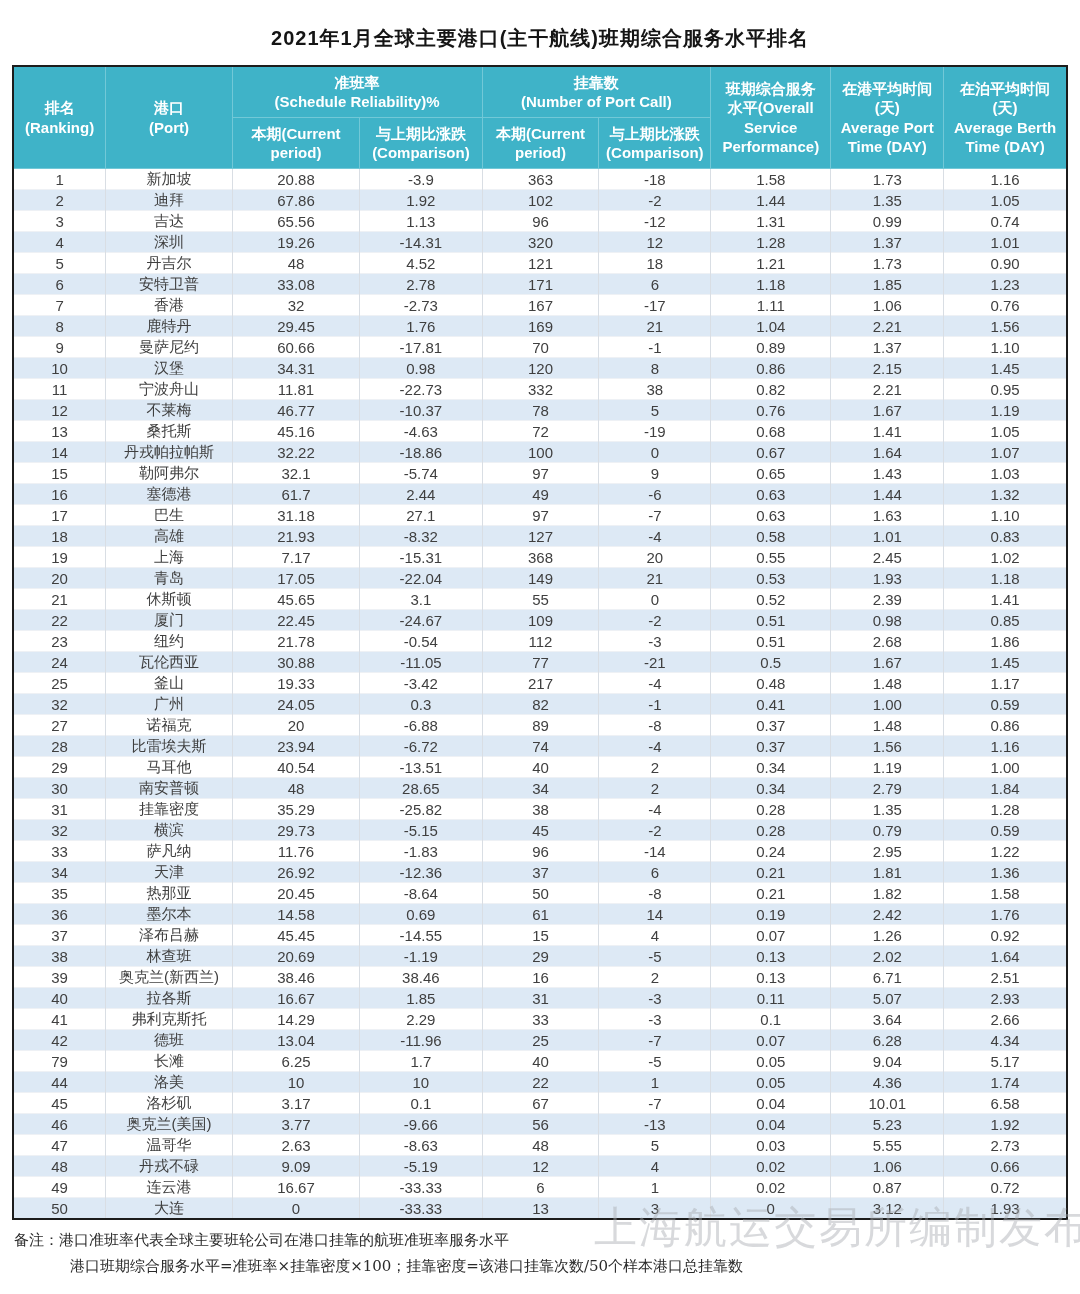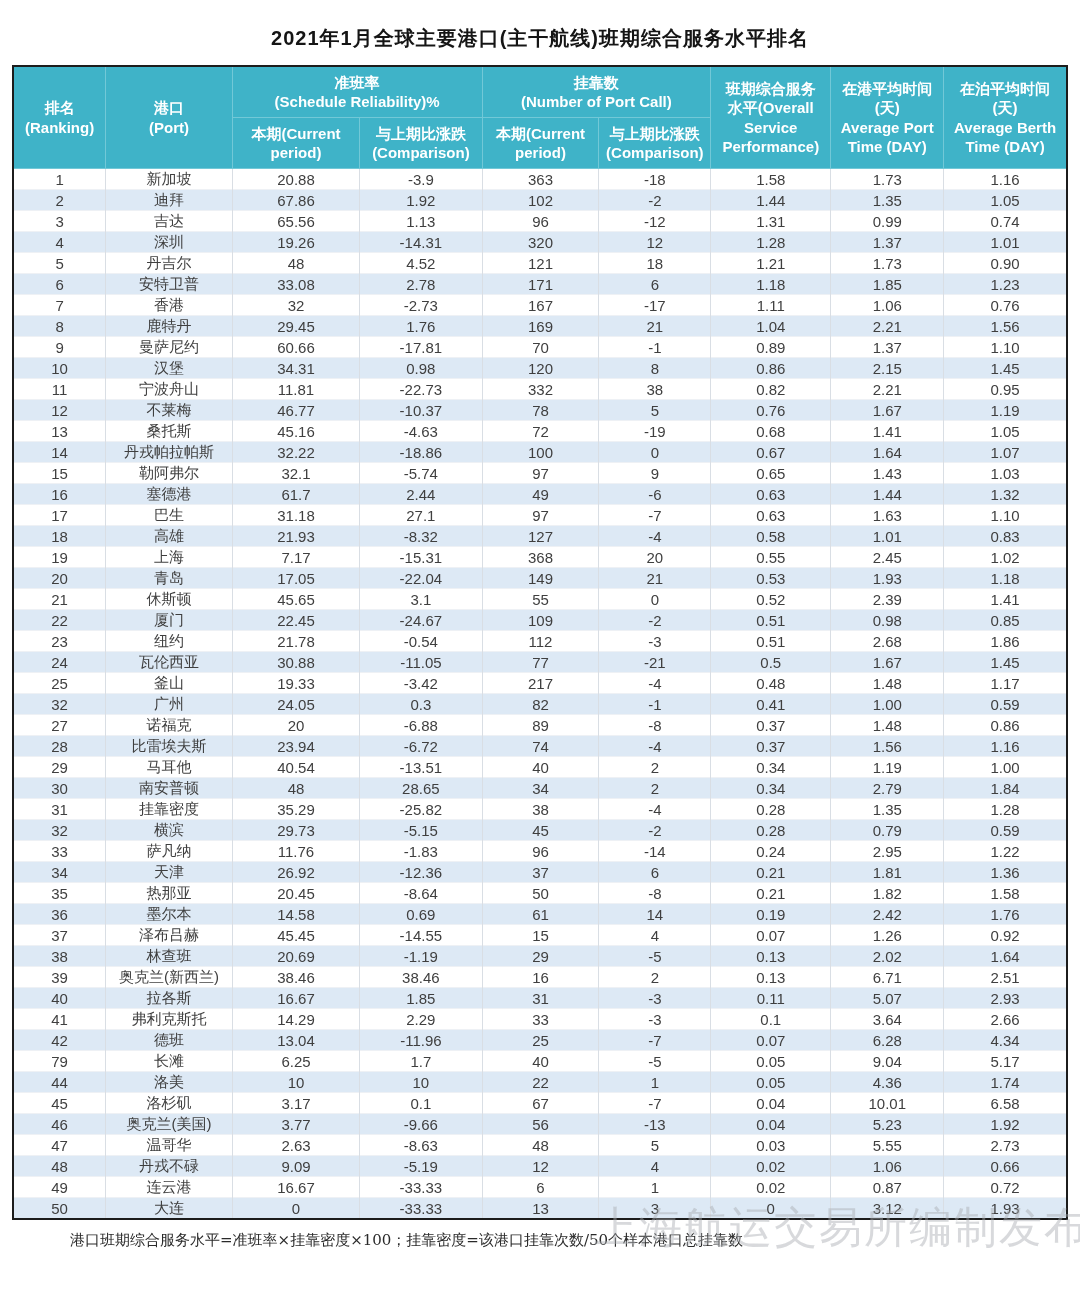--- a/index.html
+++ b/index.html
@@ -697,16 +697,17 @@
           <td>0</td>
           <td>3.12</td>
           <td>1.93</td>
         </tr>
       </tbody>
   </table>
 
   <div class="watermark">上海航运交易所编制发布</div>
 
   <div class="notes">
+    <div class="note-line1">备注：港口准班率代表全球主要班轮公司在港口挂靠的航班准班率服务水平</div>
     <div class="note-line2">港口班期综合服务水平=准班率×挂靠密度×100；挂靠密度=该港口挂靠次数/50个样本港口总挂靠数</div>
   </div>
 
 </div>
 
 </body></html>

